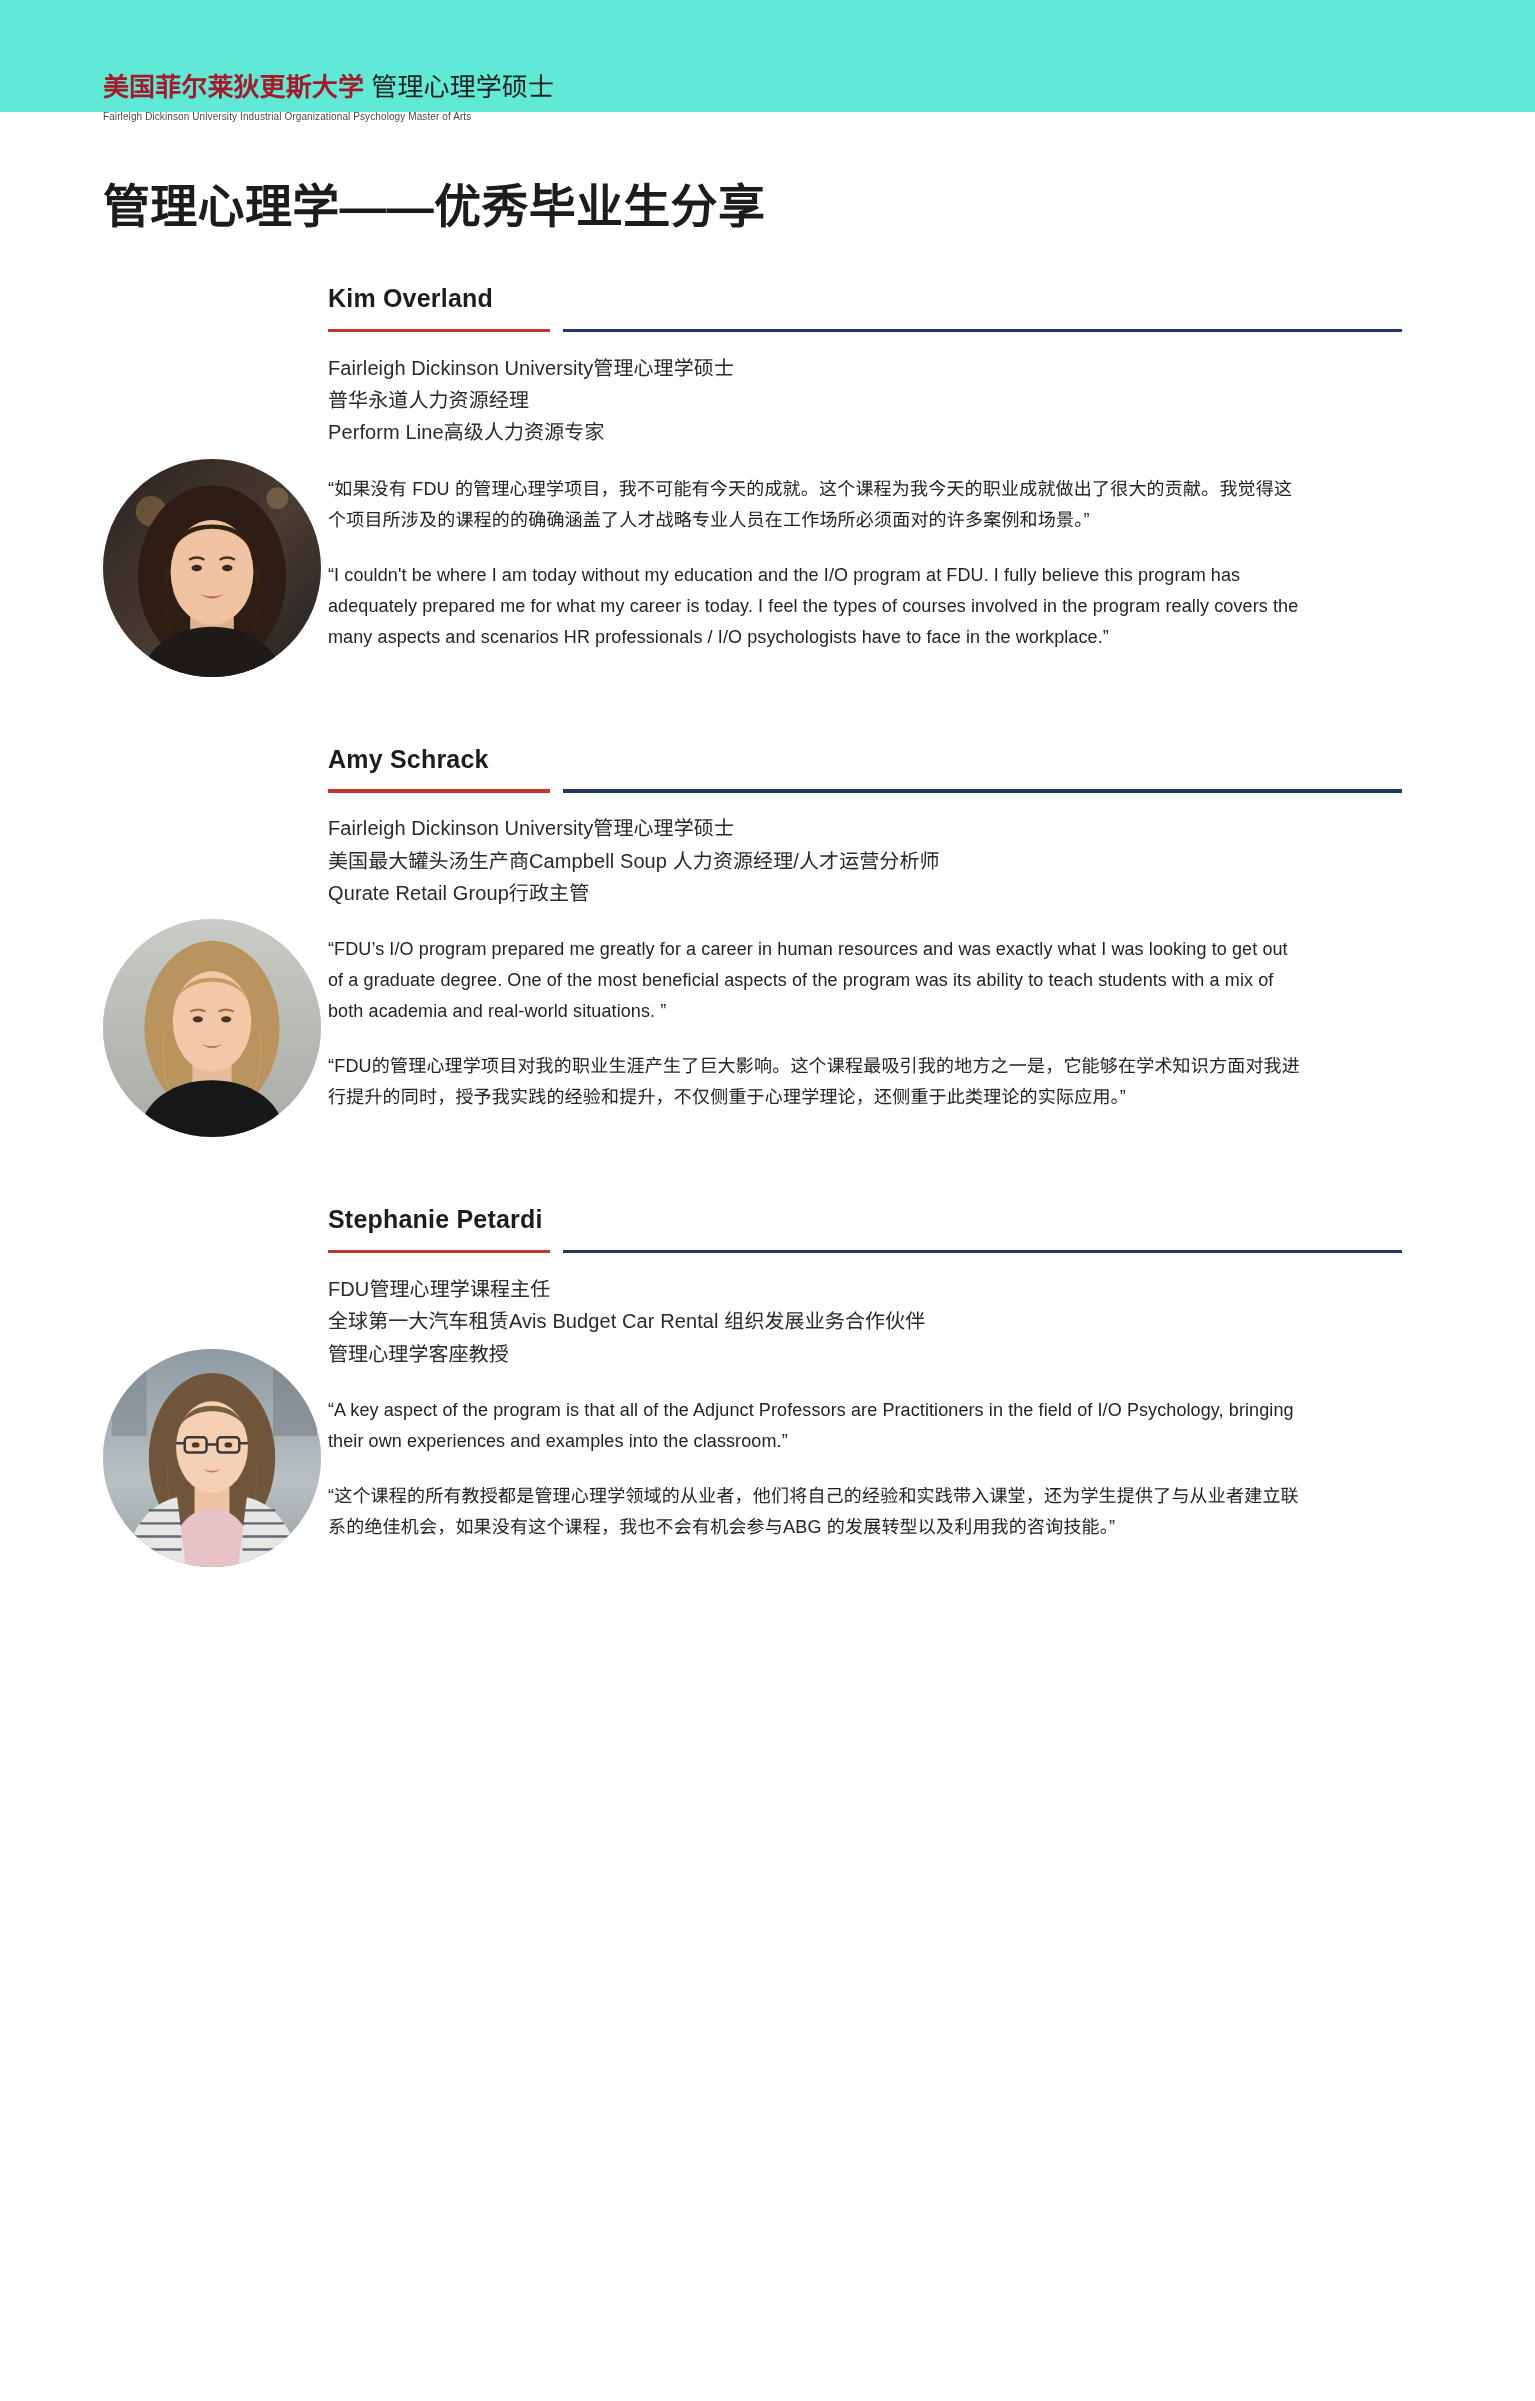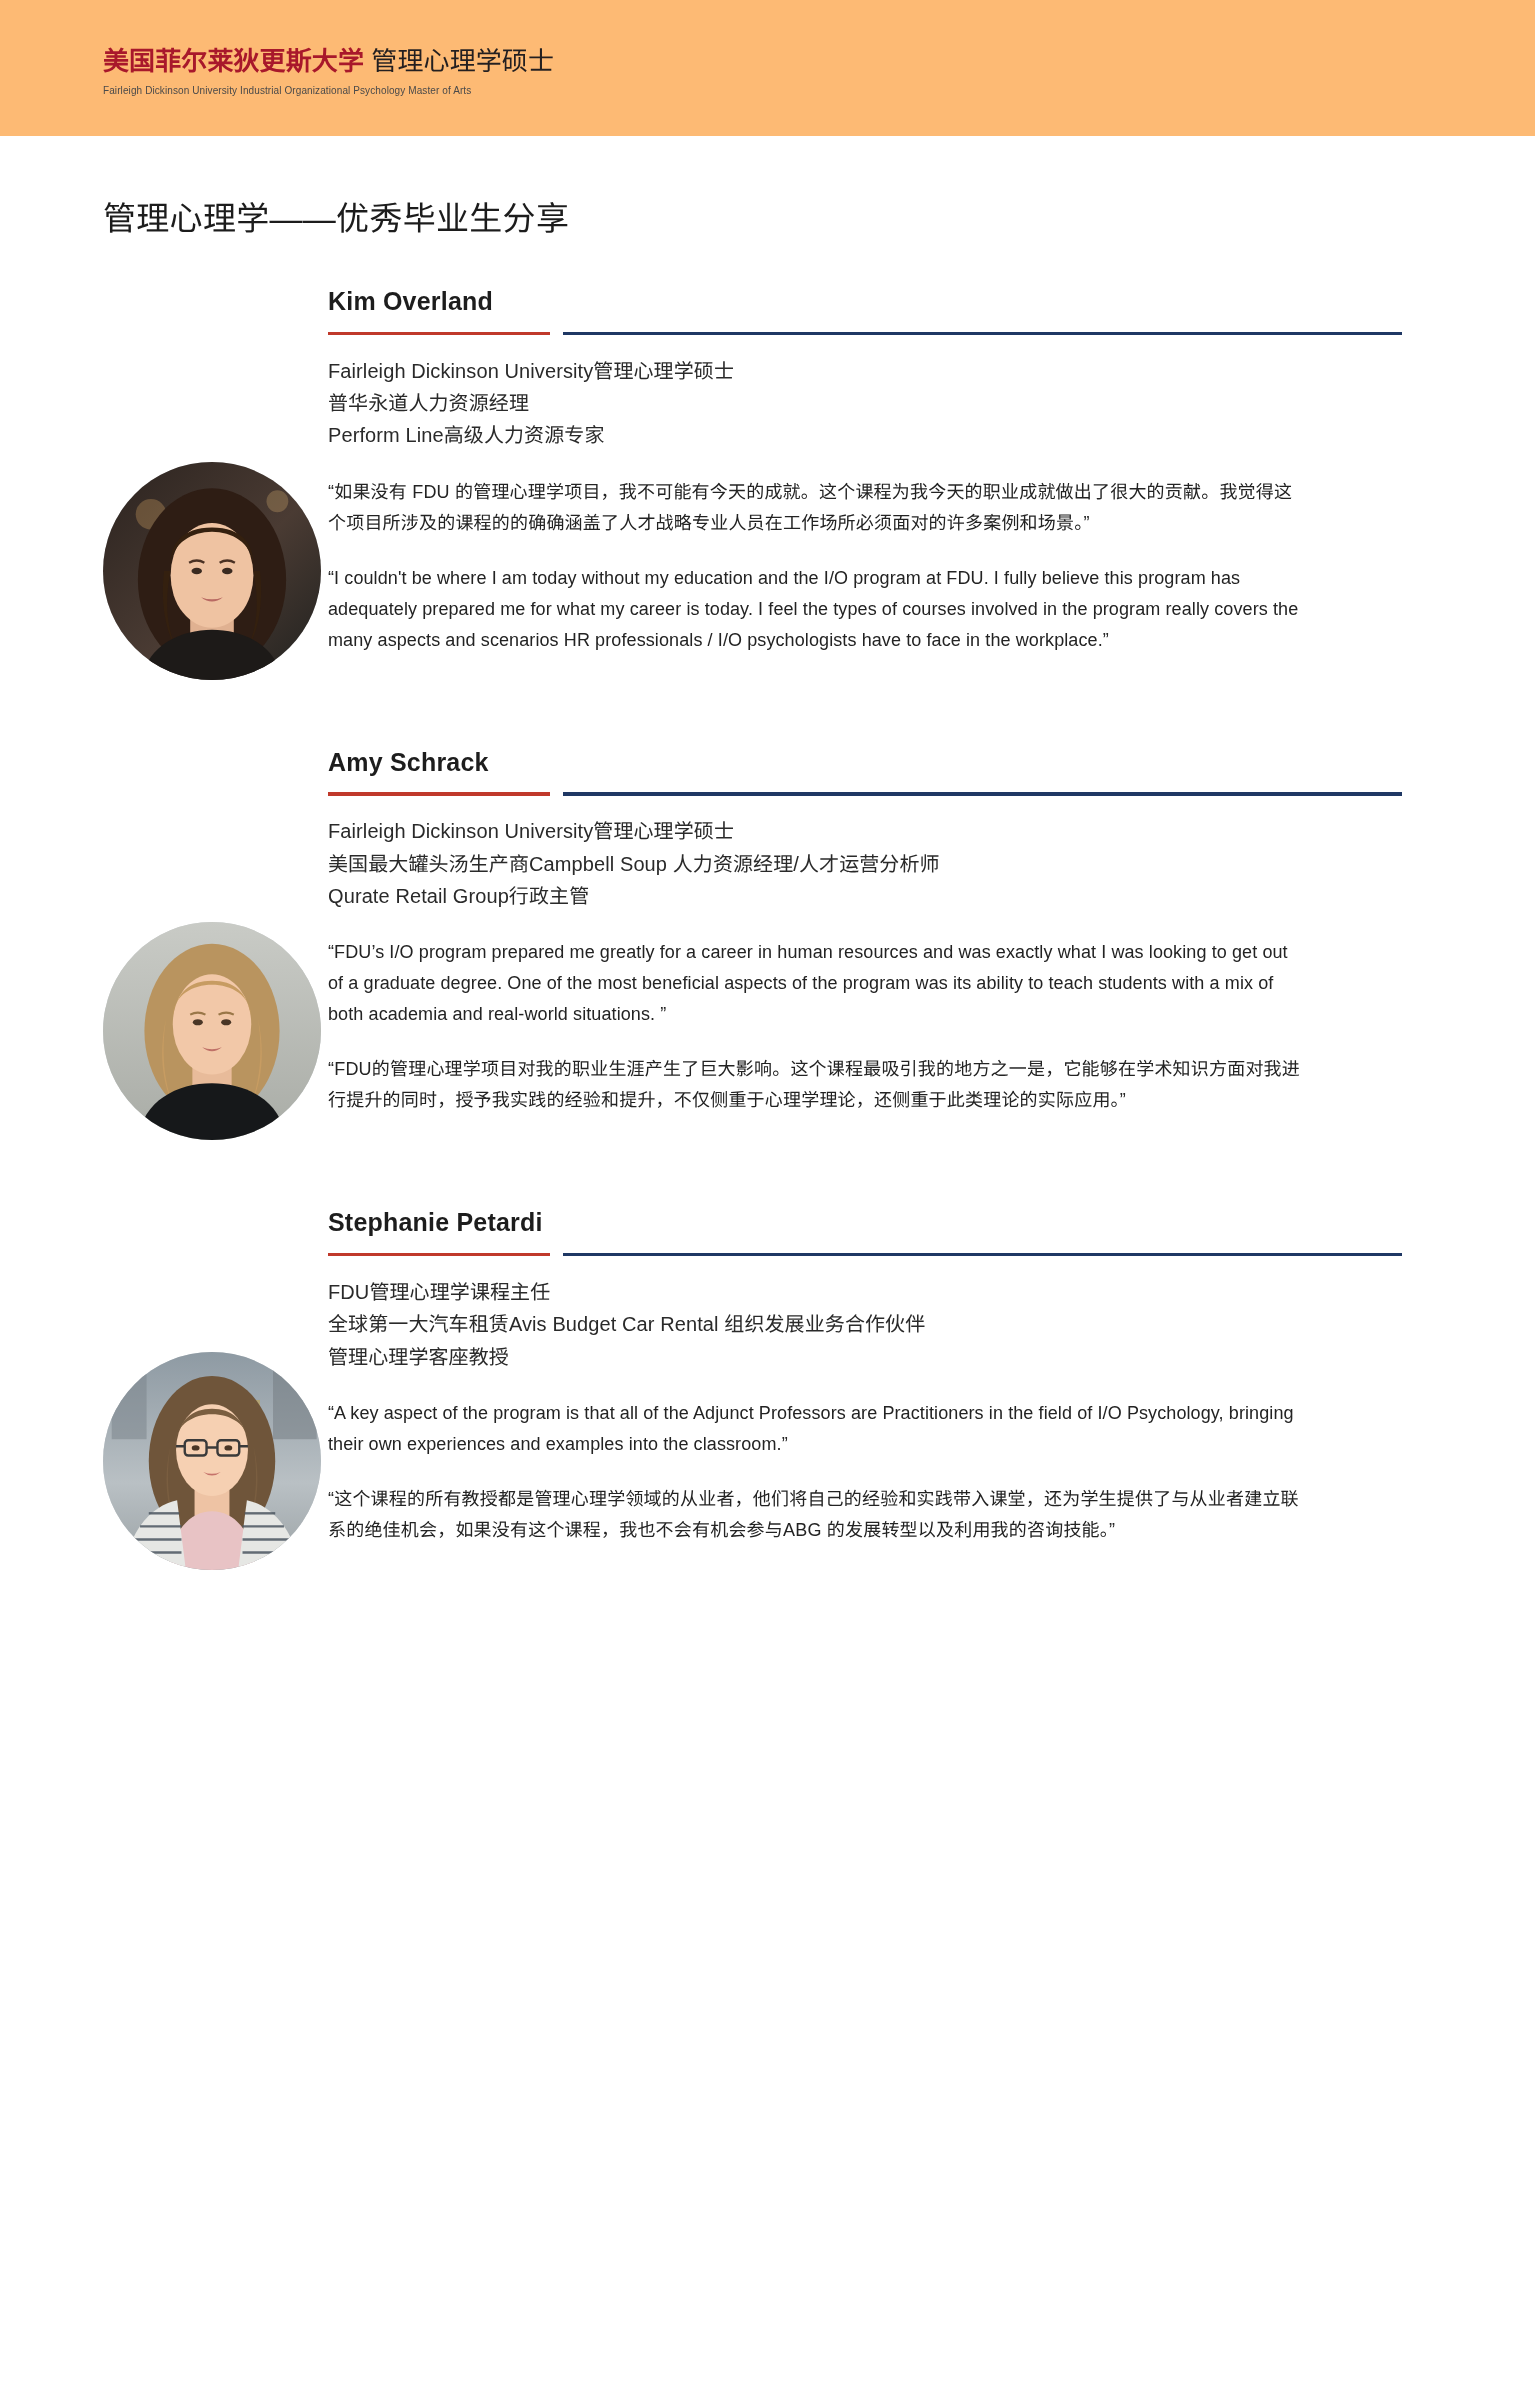--- a/index.html
+++ b/index.html
@@ -13,23 +13,23 @@
     width: 1535px;
     min-height: 2401px;
     background: #ffffff;
     position: relative;
     overflow: hidden;
   }
 
   
   .header-band {
     width: 100%;
-    height: 136px;
-    background: #fdba74;
-    padding: 47px 0 0 103px;
+    height: 112px;
+    background: #5eead4;
+    padding: 73px 0 0 103px;
   }
   .brand-line1 {
     font-size: 26px;
     line-height: 1.15;
     letter-spacing: 0.1px;
     white-space: nowrap;
   }
   .brand-cn-red {
     color: #a8182b;
     font-weight: 700;
@@ -42,22 +42,22 @@
     margin-top: 8.4px;
     font-size: 10px;
     color: #4a4a4a;
     font-weight: 400;
     letter-spacing: 0.1px;
   }
 
   
   .page-title {
     margin: 56px 0 0 103px;
-    font-size: 33px;
-    font-weight: 400;
+    font-size: 47px;
+    font-weight: 700;
     color: #1c1c1c;
     letter-spacing: 0.3px;
   }
 
   
   .profiles {
     margin-top: 43px;
   }
   .profile {
     position: relative;

